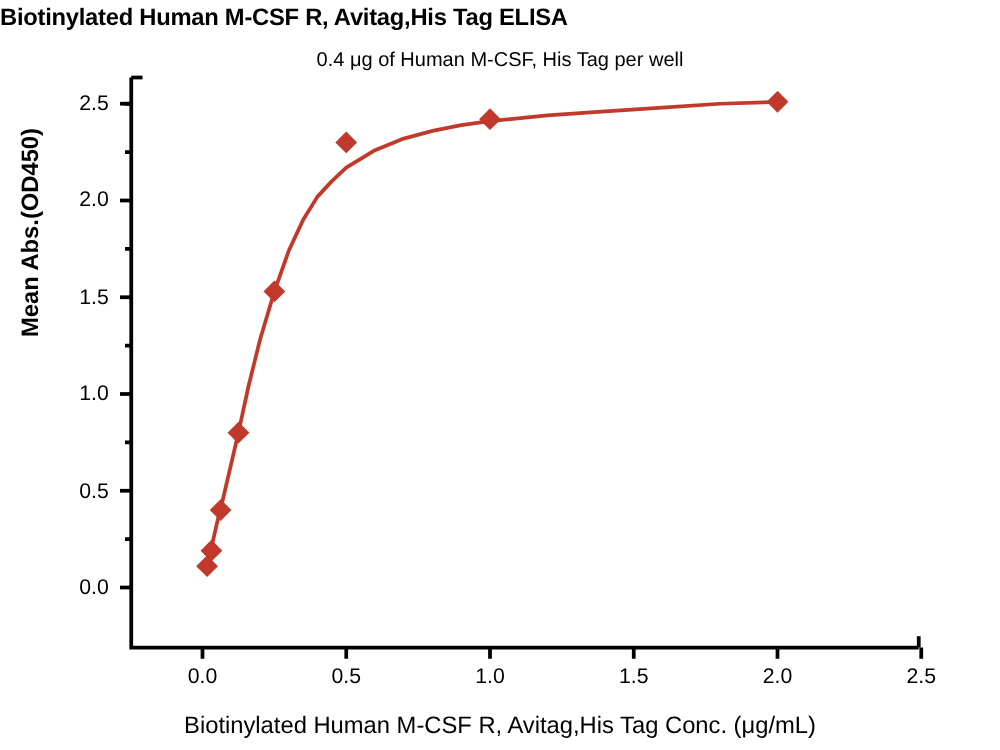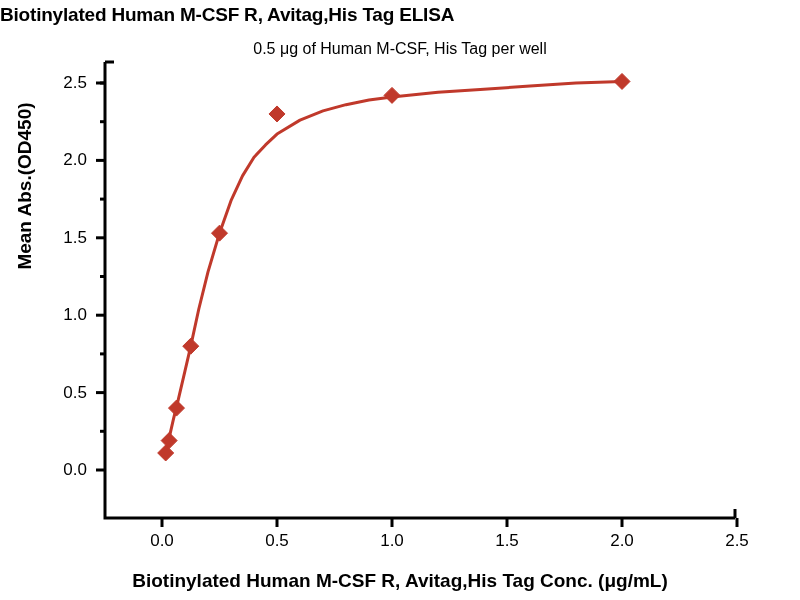--- a/index.html
+++ b/index.html
@@ -23,42 +23,42 @@
   .ylabel{
     position:absolute;
     left:-145px;top:175px;width:340px;
     transform:rotate(-90deg);
     text-align:center;
     font-size:19px;font-weight:bold;
     white-space:nowrap;
   }
   .xlabel{
     position:absolute;left:0;right:0;bottom:8px;
-    text-align:center;font-size:19px;font-weight:bold;
+    text-align:center;font-size:19px;font-weight:normal;
     white-space:nowrap;
   }
 
   .plot-svg{position:absolute;left:0;top:0;}
 
   .ytick-label{
     position:absolute;text-align:right;width:48px;
     font-size:17px;line-height:17px;
   }
   .xtick-label{
     position:absolute;text-align:center;width:60px;
     font-size:17px;line-height:17px;
   }
 </style>
 </head>
 <body>
 
 <div id="chart-root">
 
   <div class="title">Biotinylated Human M-CSF R, Avitag,His Tag ELISA</div>
-  <div class="subtitle">0.5 μg of Human M-CSF, His Tag per well</div>
+  <div class="subtitle">0.4 μg of Human M-CSF, His Tag per well</div>
 
   <div class="ylabel">Mean Abs.(OD450)</div>
   <div class="xlabel">Biotinylated Human M-CSF R, Avitag,His Tag Conc. (μg/mL)</div>
 
   <svg class="plot-svg" width="800" height="600">
     <g id="axes-group">
         <path d="M 105 62 L 105 518 L 735 518" fill="none" stroke="#000" stroke-width="3"></path>
         <line x1="105" y1="62" x2="114" y2="62" stroke="#000" stroke-width="3"></line>
         <line x1="735" y1="518" x2="735" y2="509" stroke="#000" stroke-width="3"></line>
         <line x1="96" y1="470" x2="105" y2="470" stroke="#000" stroke-width="3"></line>

